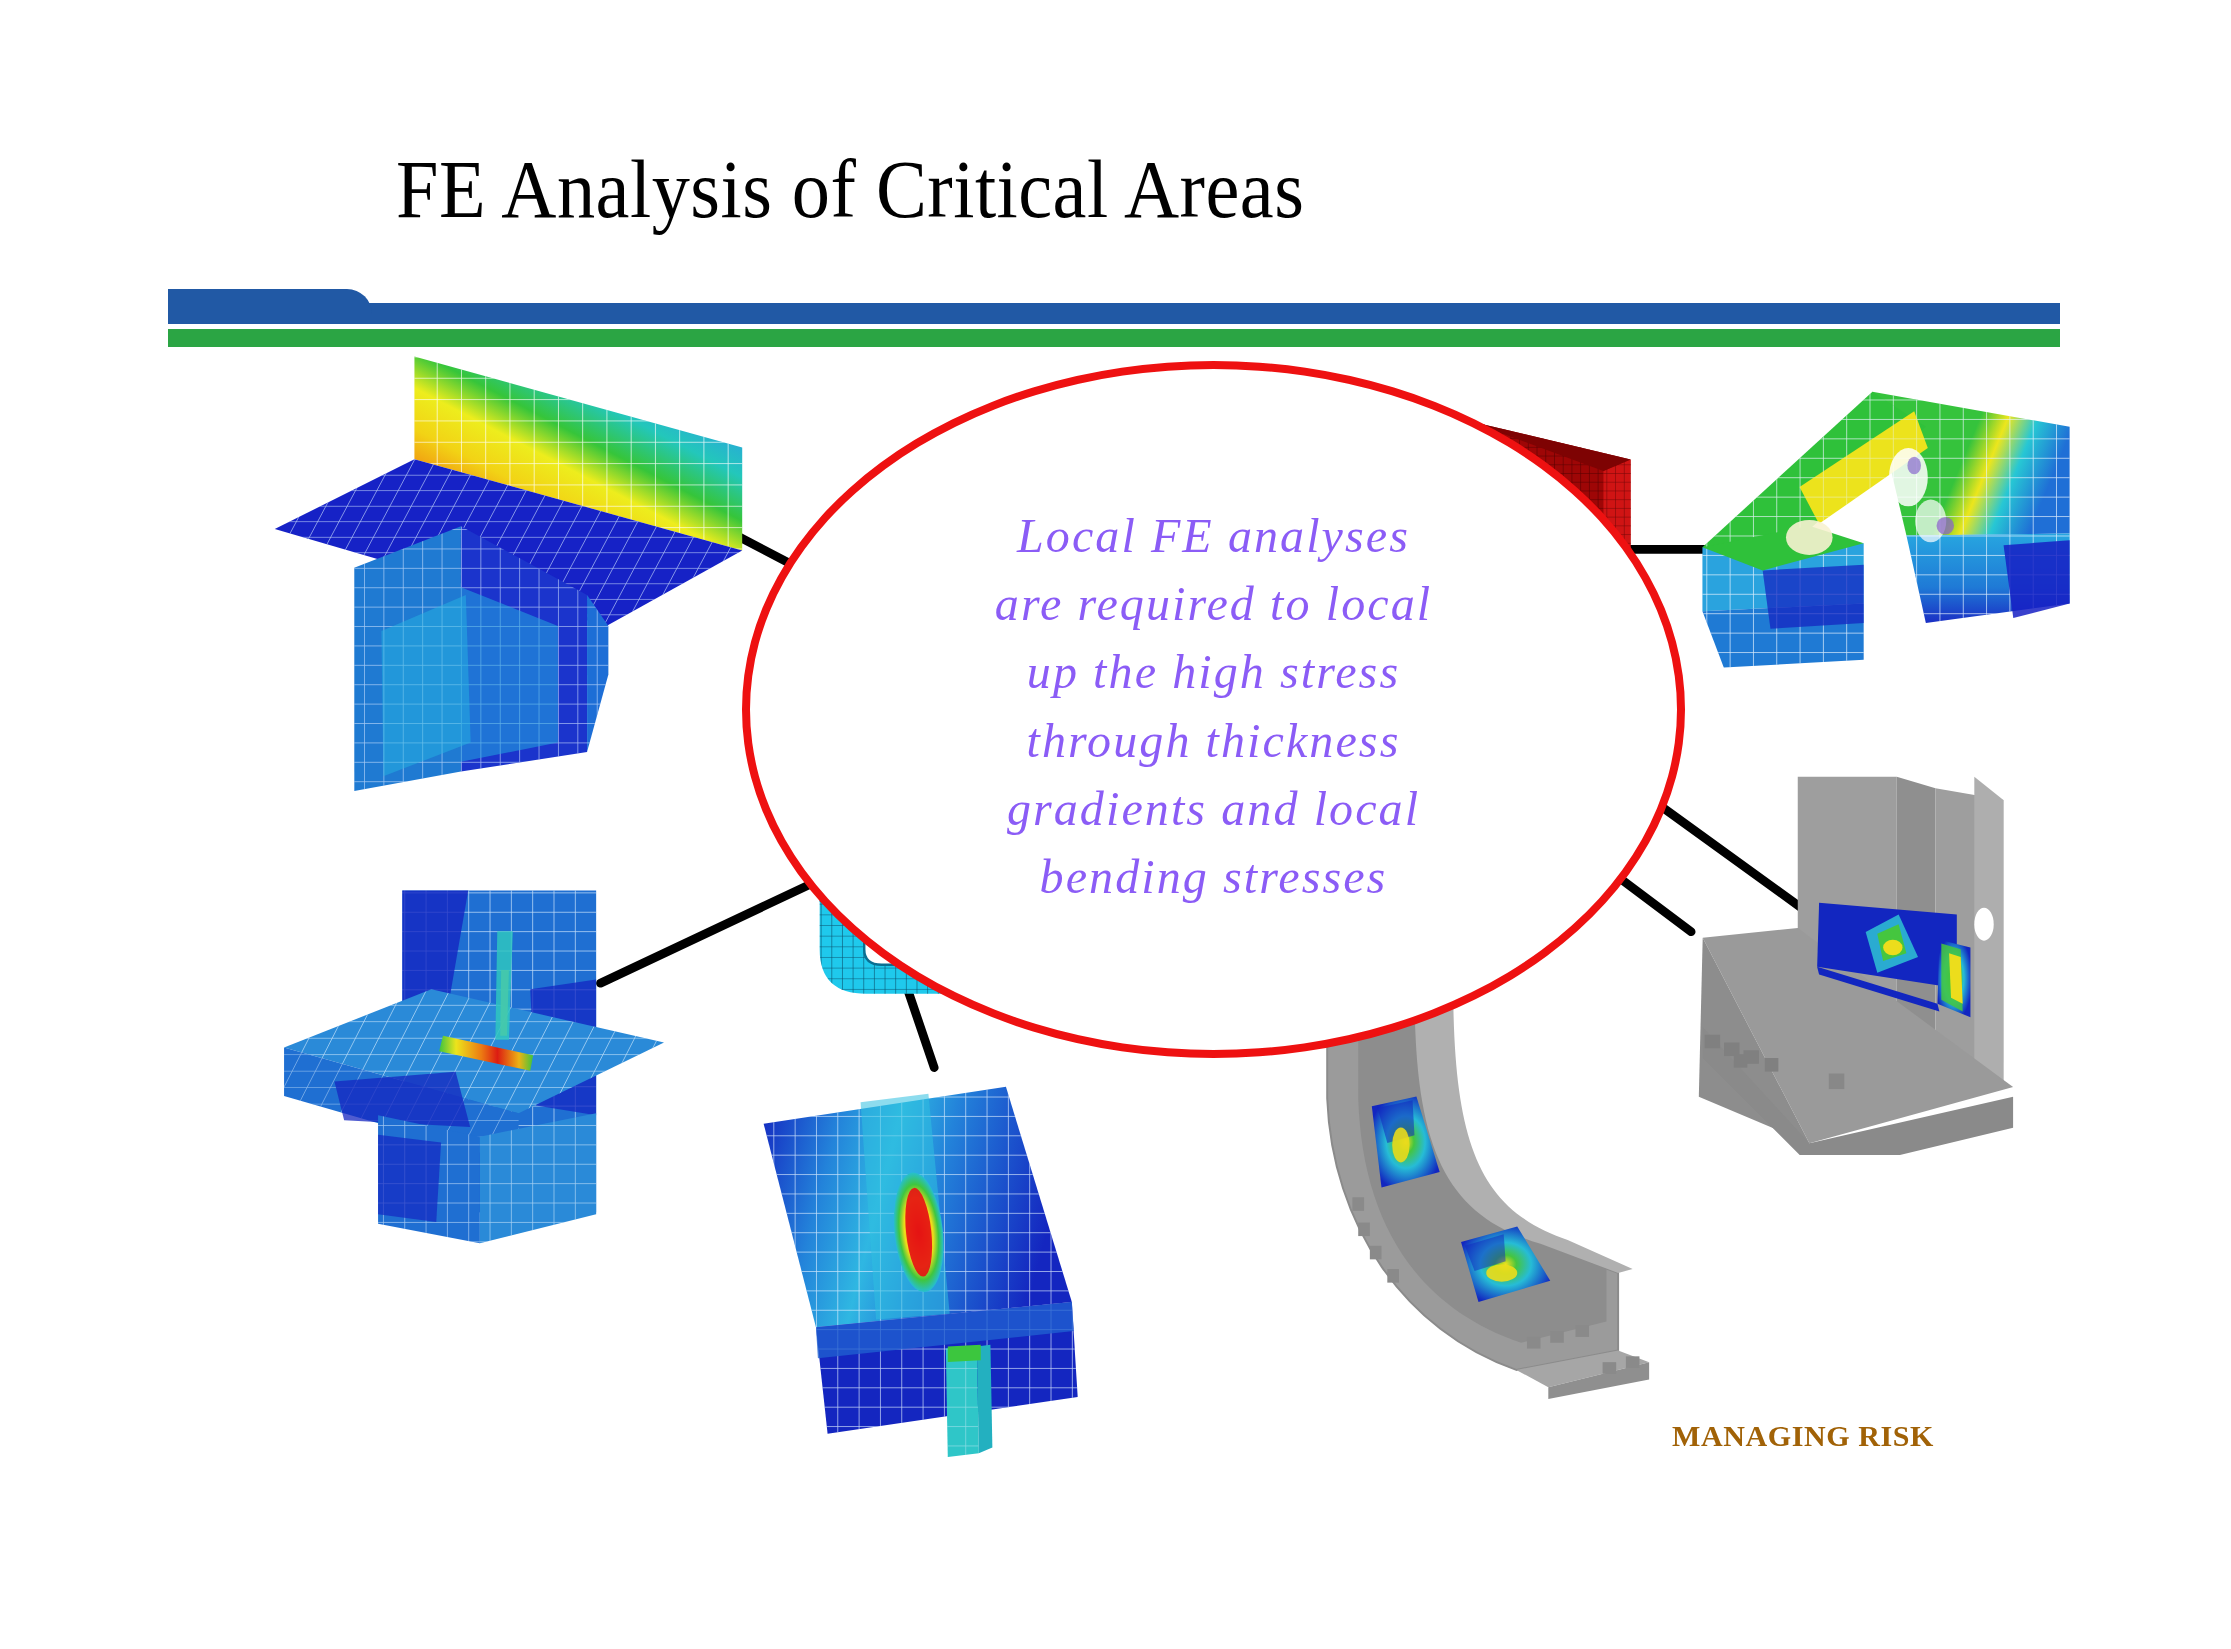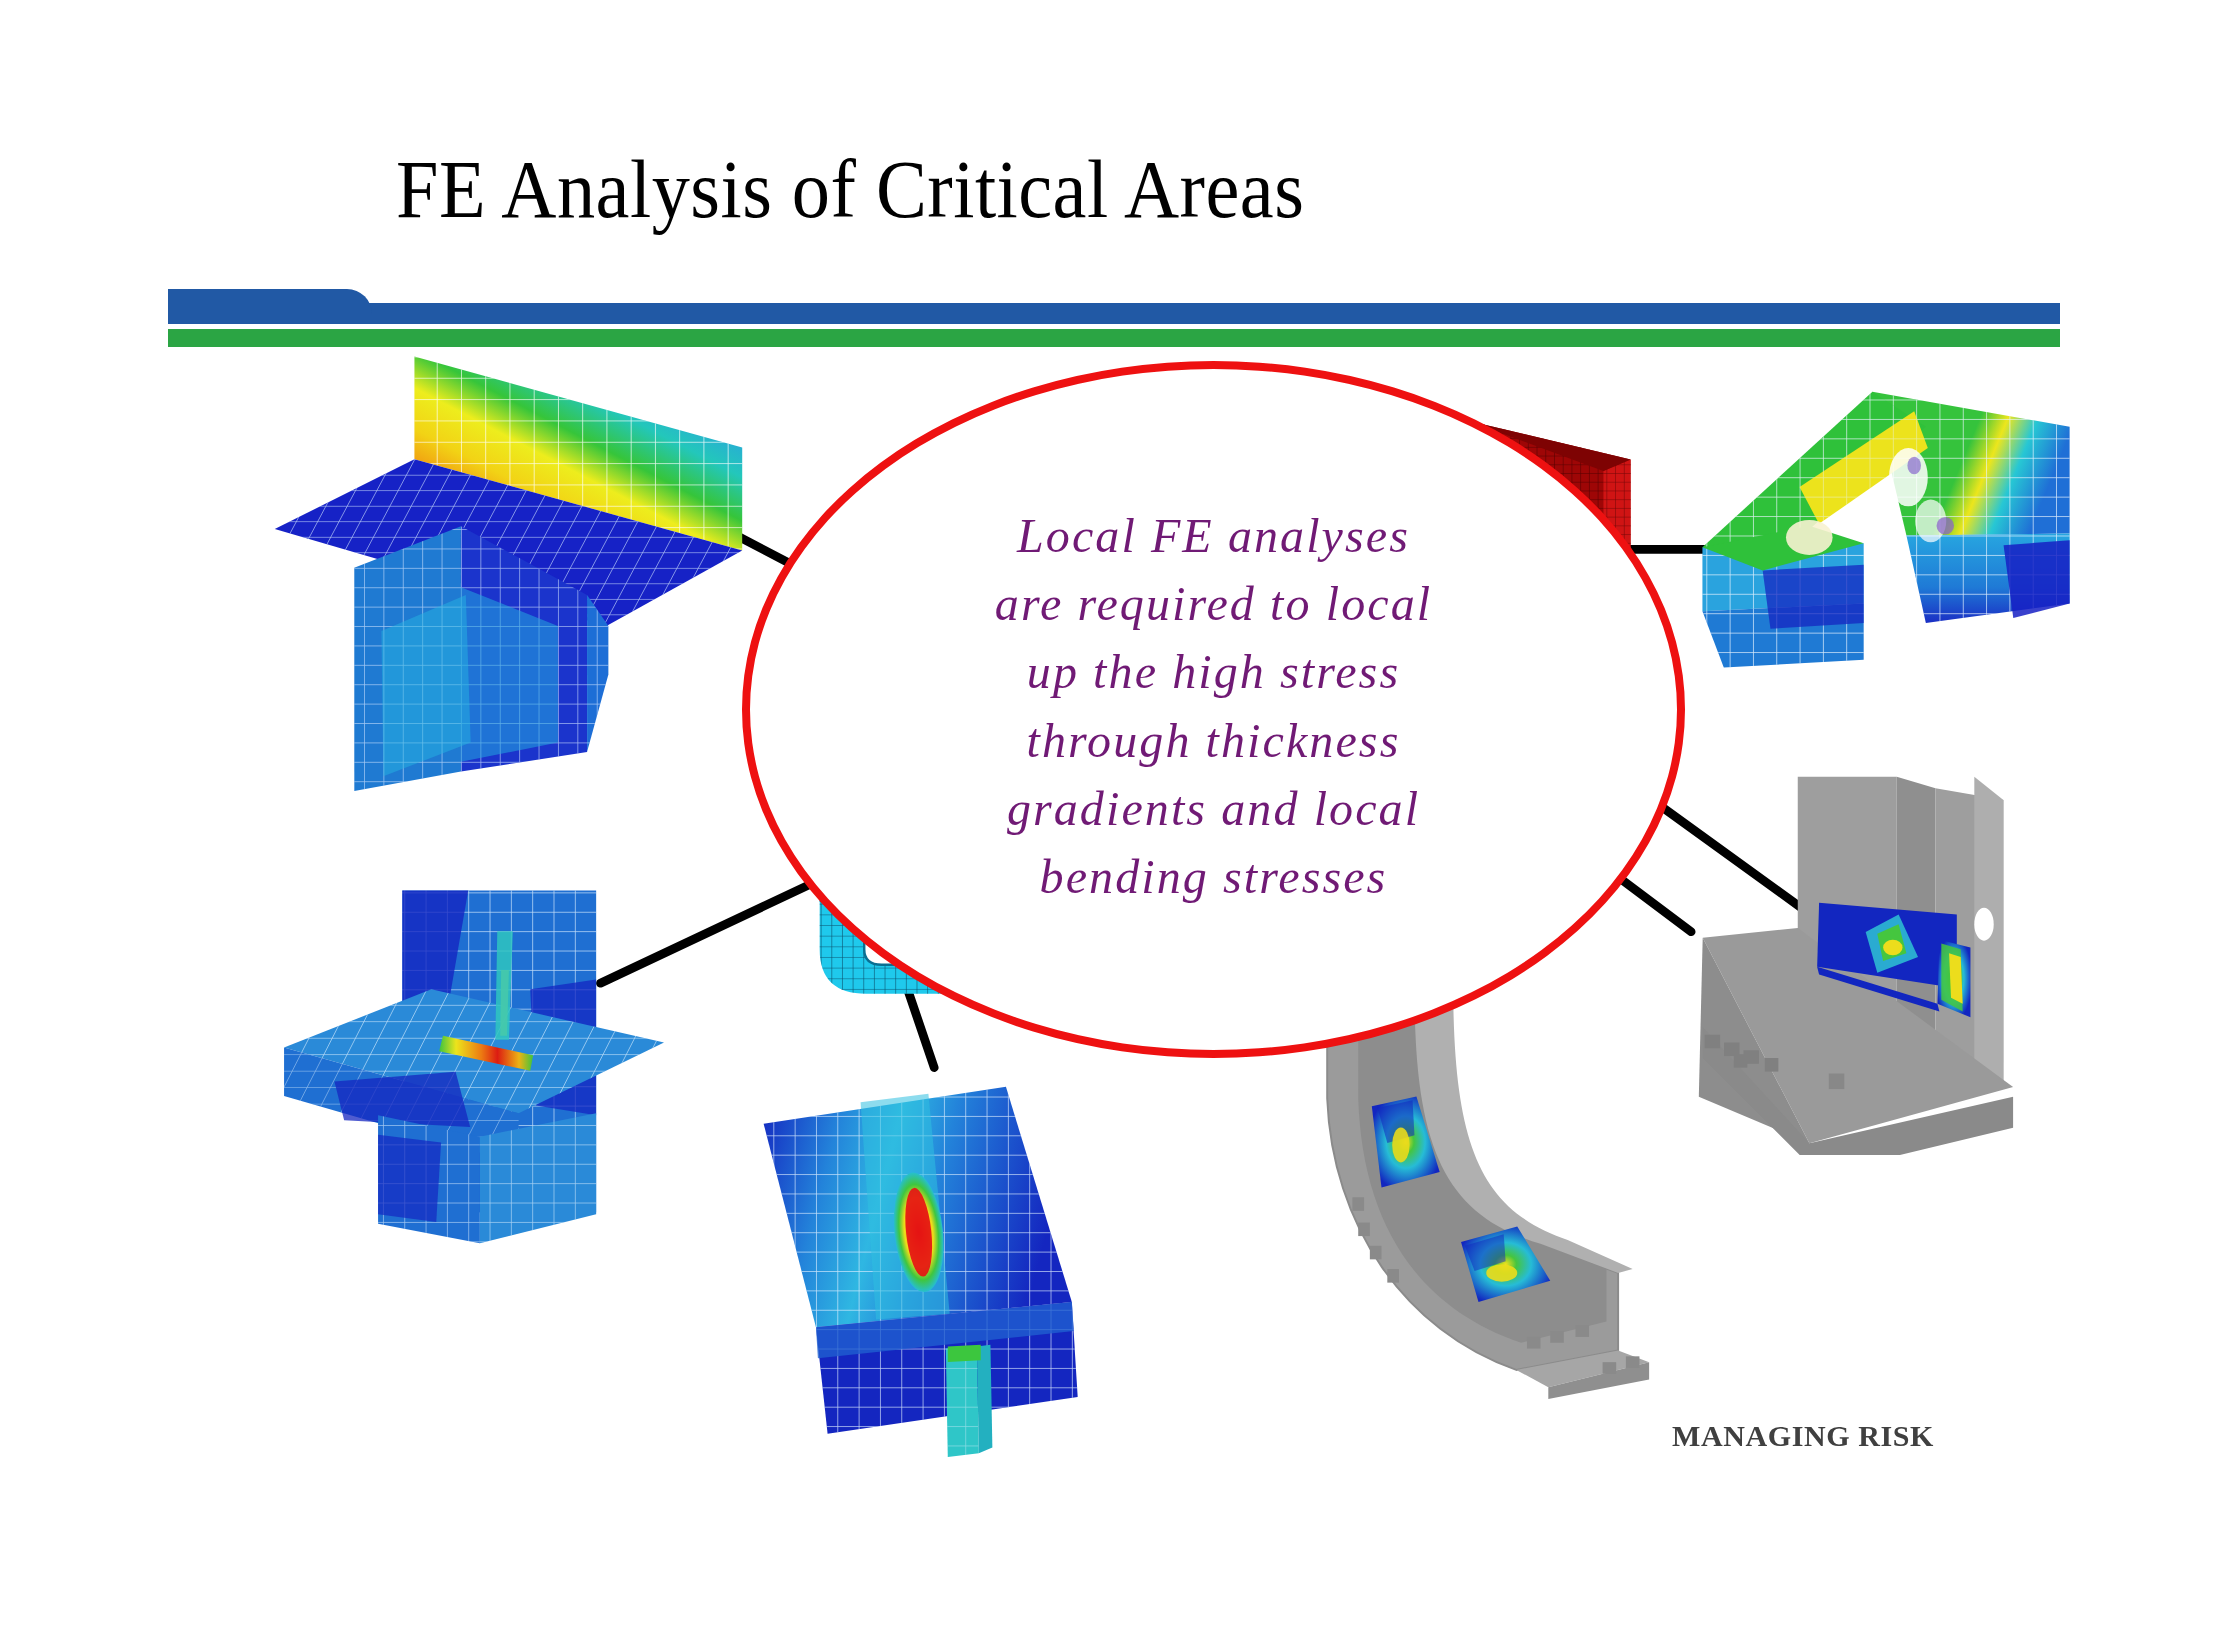--- a/index.html
+++ b/index.html
@@ -36,32 +36,32 @@
     background:#ffffff;
     display:flex;align-items:center;justify-content:center;
     box-sizing:border-box;
   }
   .oval-text{
     font-family:"Liberation Serif",serif;
     font-style:italic;
     font-size:48px;
     line-height:1.42;
     letter-spacing:2.1px;
-    color:#701a75;
+    color:#8b5cf6;
     text-align:center;
     width:640px;
     margin-top:-5.8px;
   }
   .oval-text .ln{display:block;white-space:nowrap;}
 
   
   .footer{
     position:absolute;left:1650px;top:1419px;
     font-family:"Liberation Serif",serif;
-    font-weight:bold;font-size:30px;letter-spacing:0.6px;color:#404040;
+    font-weight:bold;font-size:30px;letter-spacing:0.6px;color:#a16207;
   }
 
   
   .fig{position:absolute;}
   .fig svg{display:block;}
 </style>
 </head>
 <body>
 
 <div class="slide">

